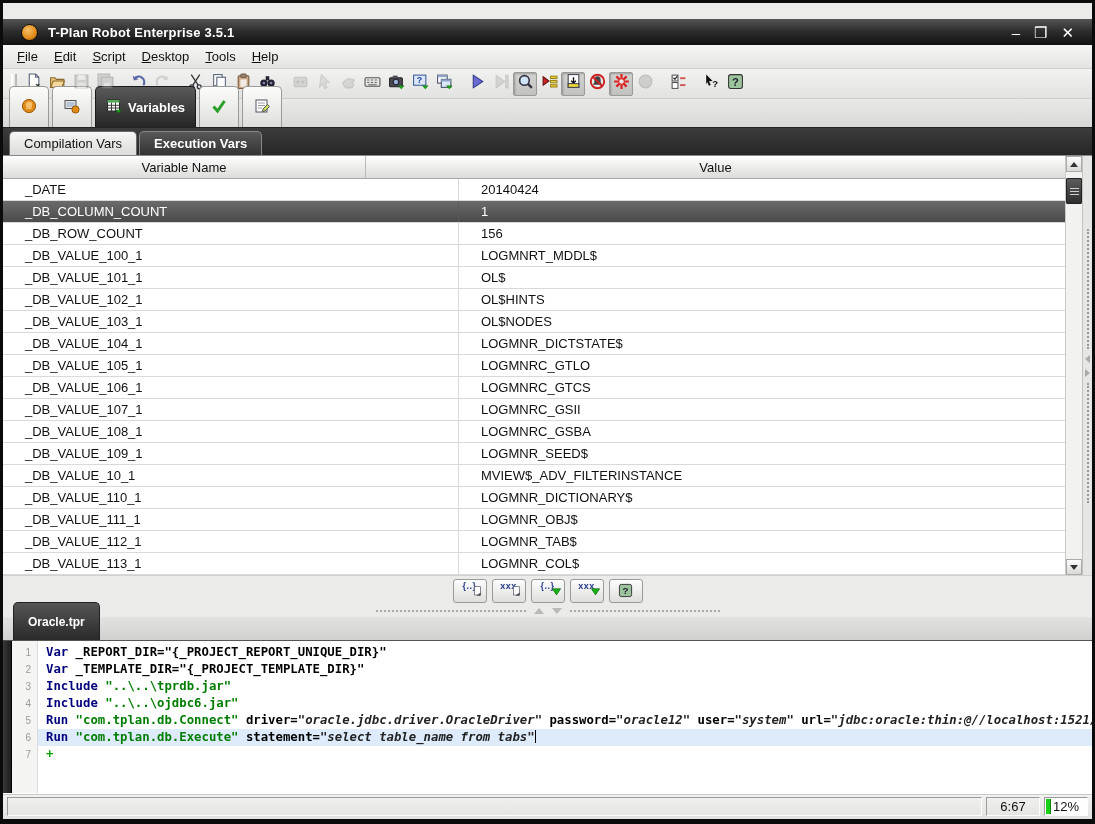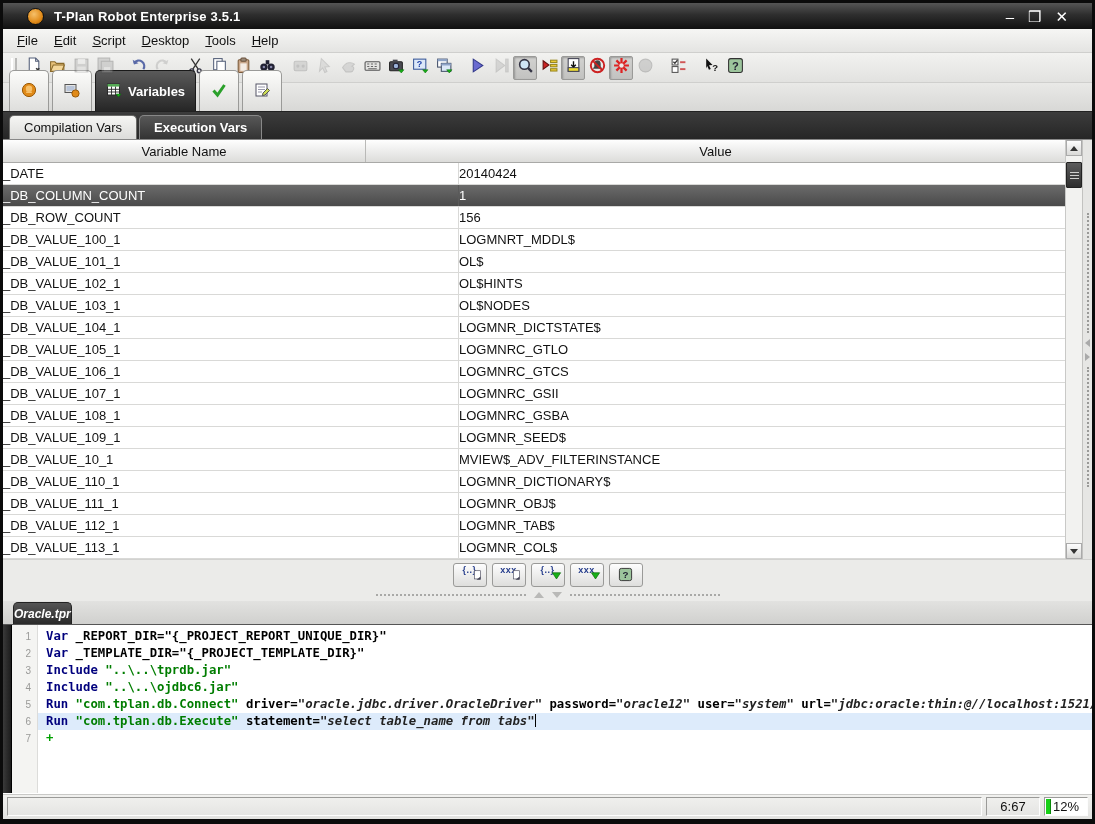--- a/index.html
+++ b/index.html
@@ -5,21 +5,21 @@
   * { margin:0; padding:0; box-sizing:border-box; }
   html,body { background:#c8c8c8; }
   body { font-family:"Liberation Sans", sans-serif; }
   #window{
     width:1095px; height:824px; margin:0 auto; position:relative;
     background:#ebebe9; border:3px solid #0b0b0b; border-bottom-width:5px;
     display:flex; flex-direction:column; overflow:hidden;
   }
   
   .titlebar{ height:26px; flex:0 0 26px; background:linear-gradient(#555,#2e2e2e 45%,#111);
-    display:flex; align-items:center; padding:0 24px; color:#fff; }
+    display:flex; align-items:center; padding:0 18px; color:#fff;margin-top:16px; }
   .titlebar .appicon{ width:17px; height:17px; border-radius:50%;
     background:radial-gradient(circle at 40% 35%, #f6c06a, #e08a18 60%, #9a5a08); border:1px solid #111;
     margin-right:10px; }
   .titlebar .title{ font-weight:bold; font-size:13px; letter-spacing:.2px; }
   .winctrls{ margin-left:auto; display:flex; gap:14px; align-items:center; font-size:15px; }
   .winctrls span{ cursor:default; line-height:1; }
   
   .menubar{ height:24px; flex:0 0 24px; background:linear-gradient(#f6f6f4,#e4e4e2);
     display:flex; align-items:center; padding:10px 6px; border-bottom:1px solid #cfcfcd; }
   .menu-item{ padding:3px 8px; font-size:13px; color:#111; }
@@ -53,21 +53,21 @@
   
   .tablezone{ flex:0 0 417px; display:flex; background:#fff; border-top:1px solid #888; }
   .tablemain{ flex:1; display:flex; flex-direction:column; overflow:hidden; }
   .thead{ height:23px; flex:0 0 23px; display:flex; background:linear-gradient(#fefefe,#dcdcda);
     border-bottom:1px solid #a9a9a7; }
   .th{ font-size:13px; color:#111; display:flex; align-items:center; justify-content:center; }
   .th.name{ width:363px; border-right:1px solid #b9b9b7; }
   .th.value{ flex:1; }
   .tbody{ flex:1; overflow:hidden; background:#fff; }
   .trow{ height:22px; display:flex; border-bottom:1px solid #d9d9d7; background:#fff; }
-  .trow .td{ font-size:13px; color:#111; display:flex; align-items:center; padding:0 0;
+  .trow .td{ font-size:13px; color:#111; display:flex; align-items:center; padding:0 22px;
     white-space:nowrap; overflow:hidden; }
   .trow .td.name{ width:456px; border-right:1px solid #d9d9d7; }
   .trow .td.value{ flex:1; }
   .trow.selected{ background:linear-gradient(#6b6b6b,#4a4a4a); }
   .trow.selected .td{ color:#fff; }
   .trow.selected .td.name{ border-right-color:#5a5a5a; }
   
   .vscroll{ width:17px; flex:0 0 17px; background:#f2f2f0; border-left:1px solid #c9c9c7;
     display:flex; flex-direction:column; }
   .sbtn{ height:16px; flex:0 0 16px; background:linear-gradient(#fdfdfd,#d9d9d7);
@@ -96,23 +96,23 @@
   .act-btn.iconbtn svg{ width:15px; height:15px; margin-top:3px; }
   
   .hsplit{ height:12px; flex:0 0 12px; background:#ebebe9; display:flex; align-items:center;
     justify-content:center; gap:8px; }
   .hsplit .dotsh{ height:0; width:150px; border-top:2px dotted #a9a9a7; }
   .hsplit .tu{ width:0; height:0; border-left:5px solid transparent; border-right:5px solid transparent; border-bottom:6px solid #b9b9b7; }
   .hsplit .td2{ width:0; height:0; border-left:5px solid transparent; border-right:5px solid transparent; border-top:6px solid #b9b9b7; }
   
   .edtabs{ height:24px; flex:0 0 24px; background:linear-gradient(#e2e2e0,#d0d0ce);
     display:flex; align-items:flex-end; padding:2px 0 0 10px; border-bottom:1px solid #555; }
-  .edtab{ height:22px; padding:0 0; display:flex; align-items:center; font-size:12px; font-weight:bold;
+  .edtab{ height:38px; padding:0 14px; display:flex; align-items:center; font-size:12px; font-weight:bold;
     color:#fff; background:linear-gradient(#555,#2a2a2a); border:1px solid #222; border-bottom:none;
-    border-radius:5px 5px 0 0;font-style:italic; }
+    border-radius:5px 5px 0 0; }
   
   .editor{ flex:1; background:#fff; display:flex; overflow:hidden; }
   .edgrip{ width:9px; flex:0 0 9px; background:linear-gradient(90deg,#3a3a3a,#1c1c1c);
     border-right:1px solid #000; }
   .gutter-and-code{ flex:1; position:relative; overflow:hidden; background:#fff; }
   .codeline{ display:flex; height:17px; align-items:center; }
   .codeline .ln{ width:26px; flex:0 0 26px; text-align:right; padding-right:6px; font-size:10px;
     color:#9a9a98; background:#f4f4f2; border-right:1px solid #dcdcda; height:17px; line-height:17px; }
   .codeline .code{ flex:1; white-space:pre; font-family:"DejaVu Sans Mono", monospace;
     font-size:12.3px; line-height:17px; padding-left:8px; color:#000; }

